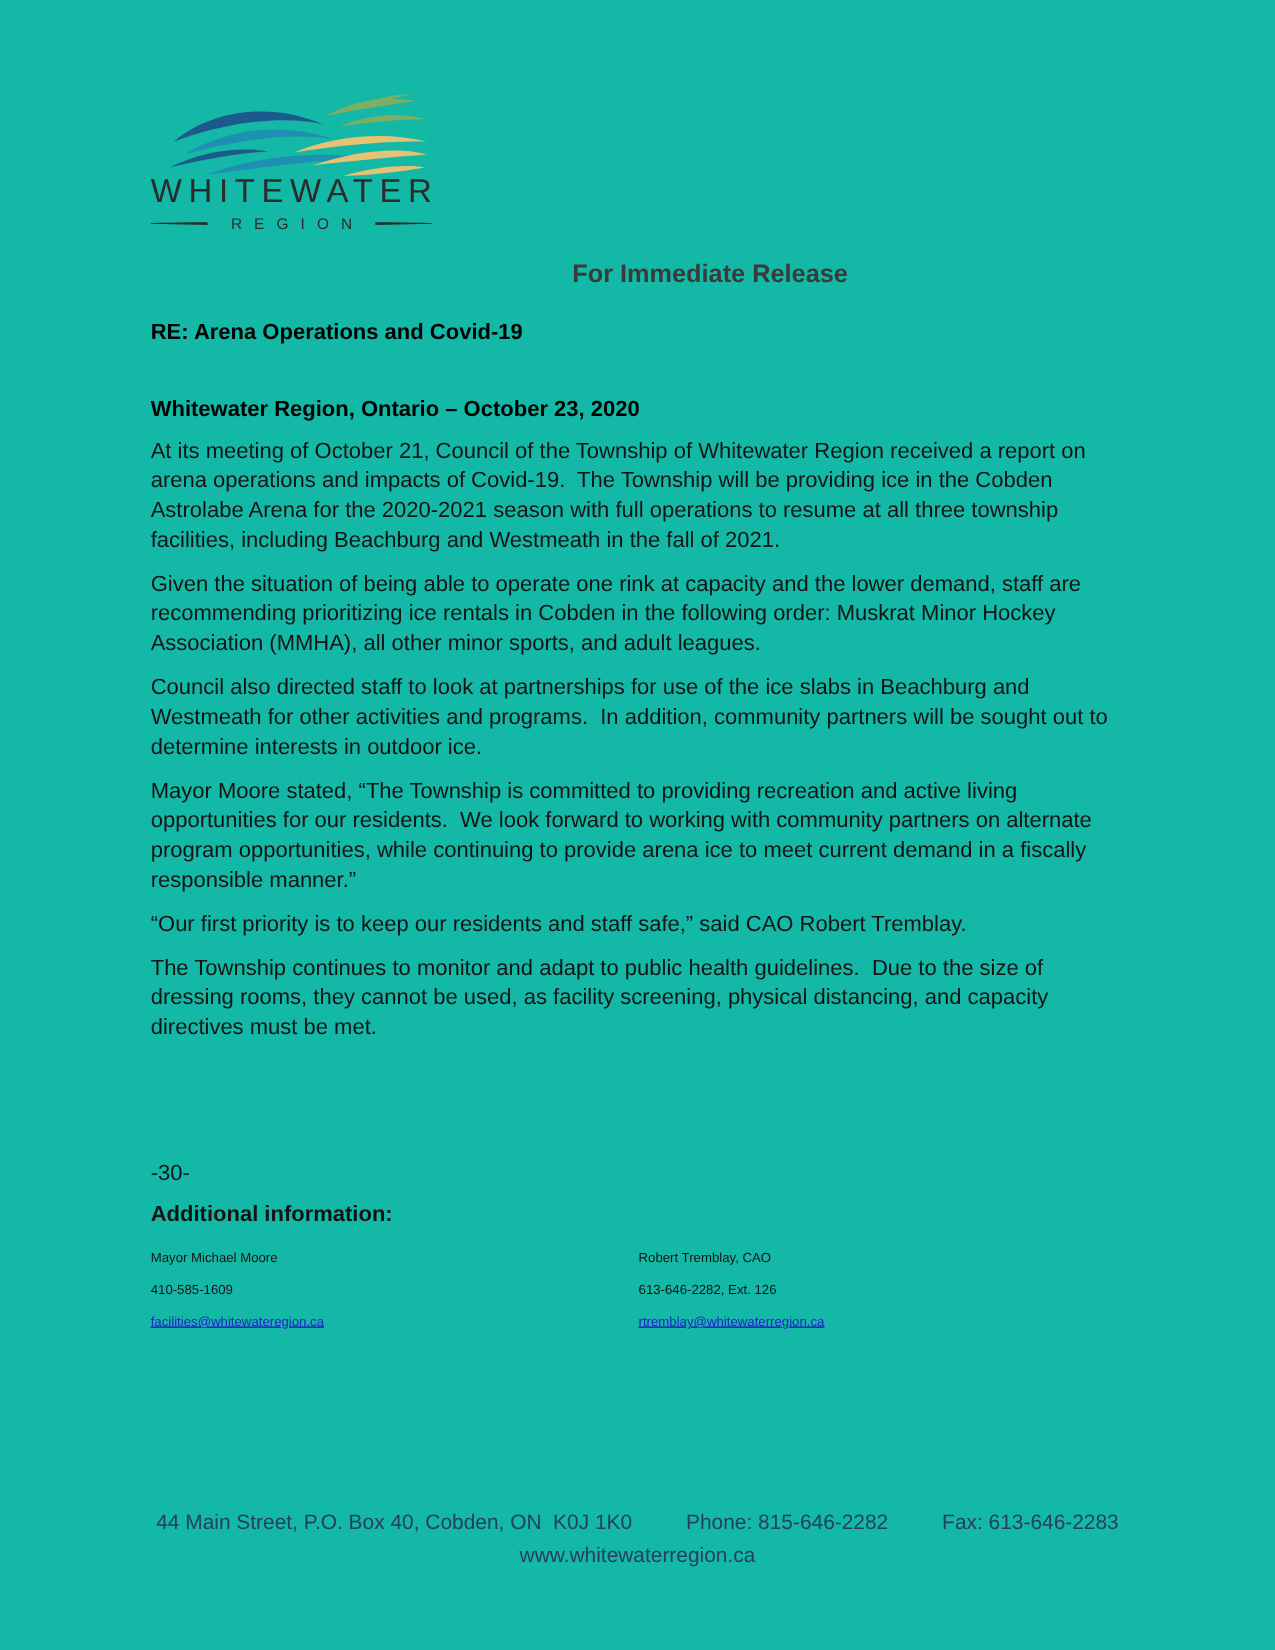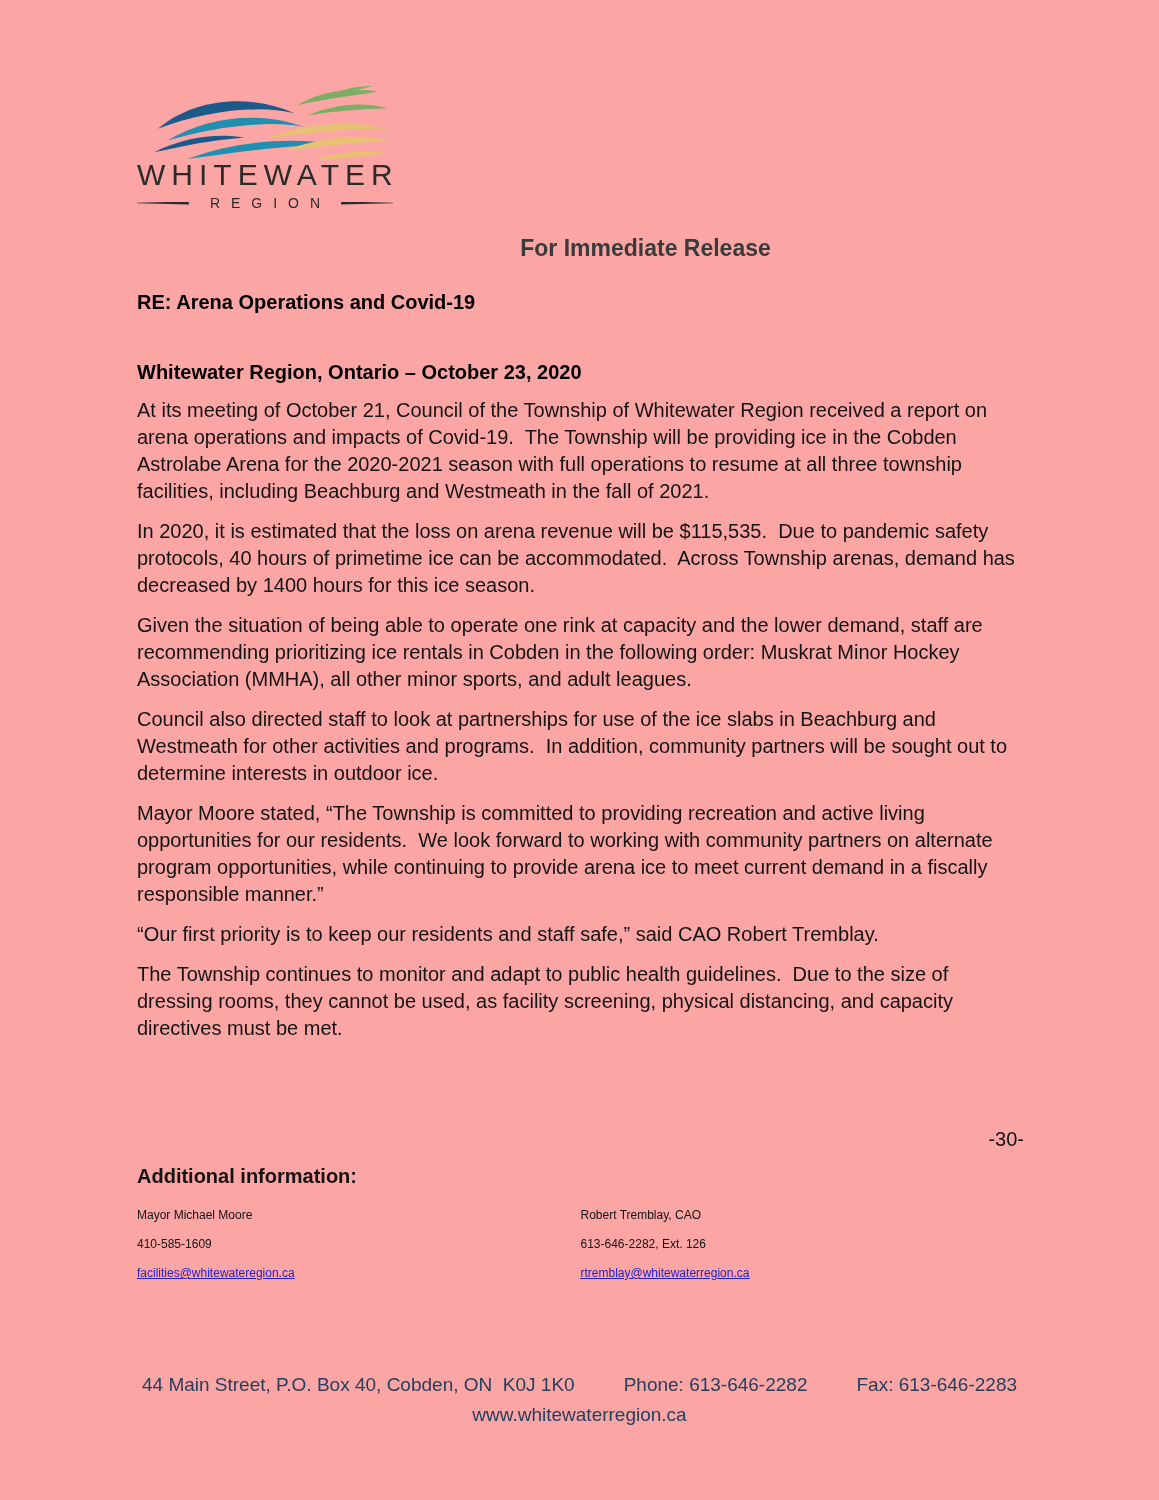--- a/index.html
+++ b/index.html
@@ -1,20 +1,20 @@
 <!DOCTYPE html>
 <html><head>
 <meta charset="utf-8">
 <style>
   * { margin:0; padding:0; box-sizing:border-box; }
   html,body { background:#ffffff; }
   .page {
     position:relative;
     width:1159px; height:1500px;
-    background:#fca5a5;
+    background:#14b8a6;
     font-family:"Liberation Sans", sans-serif;
     color:#141414;
     overflow:hidden;
   }
   .content { padding:0 135px 0 137px; }
 
   
   .logo-block { padding-top:84px; width:262px; }
   .logo-waves { display:block; margin-left:14px; width:240px; height:78px; }
   .logo-wordmark {
@@ -47,21 +47,21 @@
   .dateline {
     margin-top:47px; font-size:20px; font-weight:bold; color:#000;
   }
 
   
   .body-copy p {
     margin:13px 0; font-size:20px; line-height:27px;
     white-space:pre-wrap; color:#141414;
   }
   .end-mark {
-    margin-top:86px; text-align:right; font-size:20px; color:#141414;
+    margin-top:108px; text-align:left; font-size:20px; color:#141414;
   }
   .additional-label { margin-top:14px; font-size:20px;font-weight:bold; }
 
   .contacts { margin-top:13px; display:flex; }
   .contact-col { width:483px; font-size:12px; line-height:29px; }
   .contact-email a, .contact-email {
     color:#2222cc; text-decoration:underline; cursor:pointer;
   }
 
   
@@ -101,21 +101,20 @@
         <span class="logo-dash right"></span>
       </div>
     </header>
 
     <div class="release-label">For Immediate Release</div>
     <div class="subject">RE: Arena Operations and Covid-19</div>
     <div class="dateline">Whitewater Region, Ontario – October 23, 2020</div>
 
     <div class="body-copy">
       <p>At its meeting of October 21, Council of the Township of Whitewater Region received a report on arena operations and impacts of Covid-19.  The Township will be providing ice in the Cobden Astrolabe Arena for the 2020-2021 season with full operations to resume at all three township facilities, including Beachburg and Westmeath in the fall of 2021.</p>
-      <p>In 2020, it is estimated that the loss on arena revenue will be $115,535.  Due to pandemic safety protocols, 40 hours of primetime ice can be accommodated.  Across Township arenas, demand has decreased by 1400 hours for this ice season.</p>
       <p>Given the situation of being able to operate one rink at capacity and the lower demand, staff are recommending prioritizing ice rentals in Cobden in the following order: Muskrat Minor Hockey Association (MMHA), all other minor sports, and adult leagues.</p>
       <p>Council also directed staff to look at partnerships for use of the ice slabs in Beachburg and Westmeath for other activities and programs.  In addition, community partners will be sought out to determine interests in outdoor ice.</p>
       <p>Mayor Moore stated, “The Township is committed to providing recreation and active living opportunities for our residents.  We look forward to working with community partners on alternate program opportunities, while continuing to provide arena ice to meet current demand in a fiscally responsible manner.”</p>
       <p>“Our first priority is to keep our residents and staff safe,” said CAO Robert Tremblay.</p>
       <p>The Township continues to monitor and adapt to public health guidelines.  Due to the size of dressing rooms, they cannot be used, as facility screening, physical distancing, and capacity directives must be met.</p>
     </div>
 
     <div class="end-mark">-30-</div>
 
     <div class="additional-label">Additional information:</div>
@@ -131,19 +130,19 @@
         <div>613-646-2282, Ext. 126</div>
         <div class="contact-email"><a>rtremblay@whitewaterregion.ca</a></div>
       </div>
     </div>
 
   </div>
 
   <footer class="page-footer">
     <div class="footer-line1">
       <span>44 Main Street, P.O. Box 40, Cobden, ON  K0J 1K0</span>
-      <span>Phone: 613-646-2282</span>
+      <span>Phone: 815-646-2282</span>
       <span>Fax: 613-646-2283</span>
     </div>
     <div class="footer-line2">www.whitewaterregion.ca</div>
   </footer>
 
 </div>
 
 </body></html>

